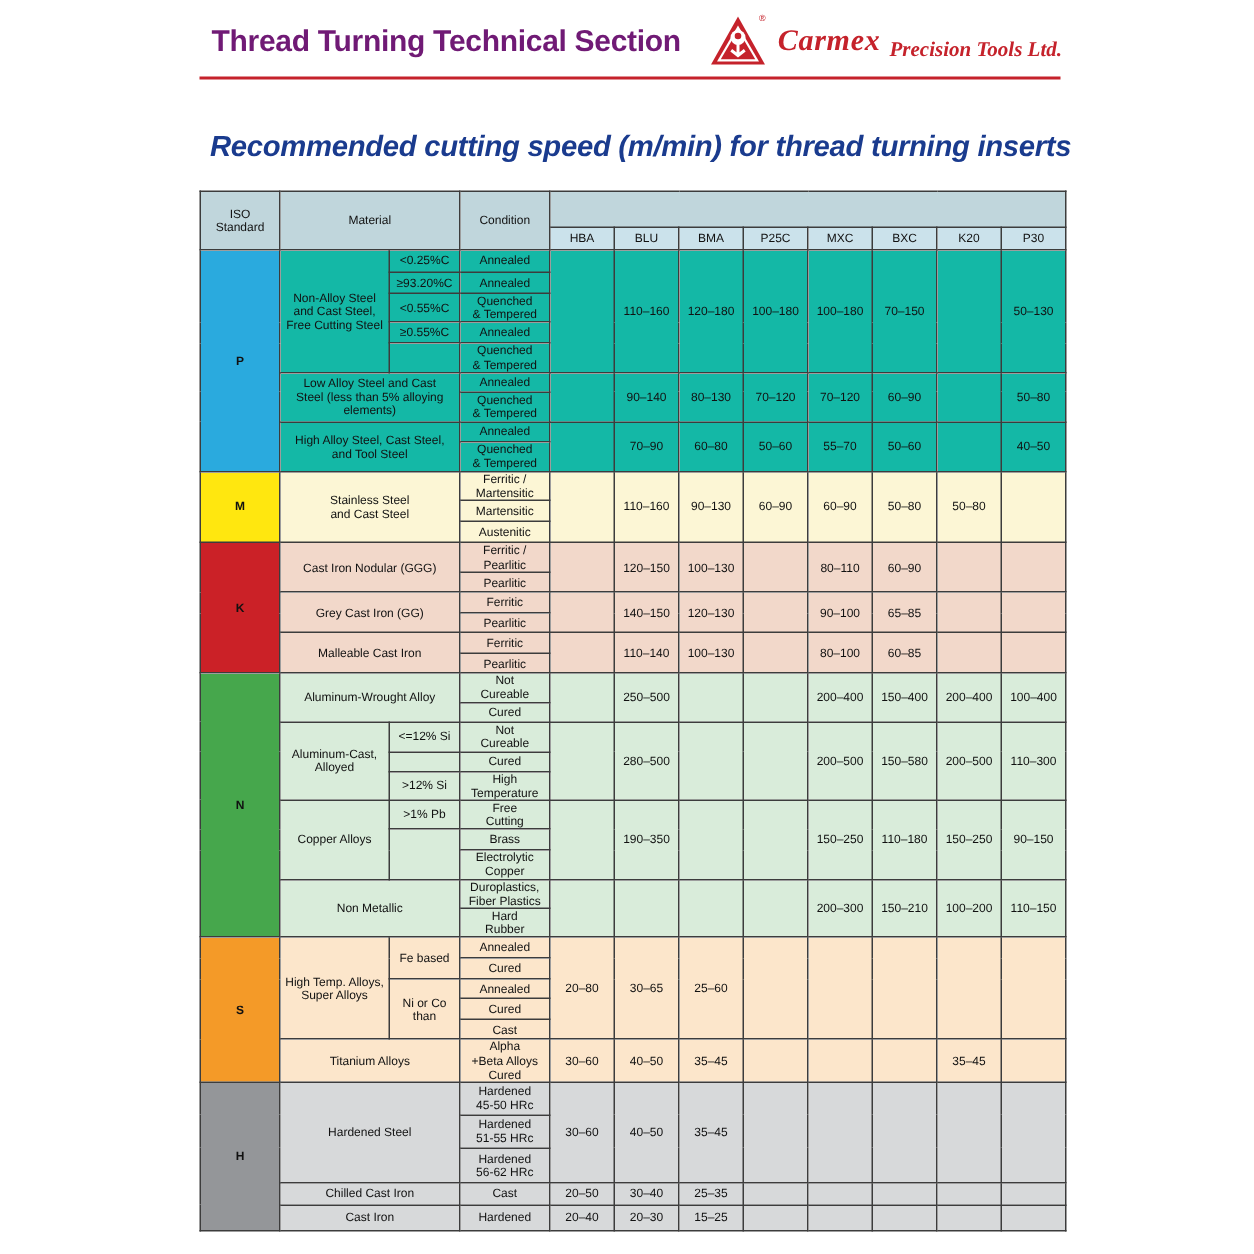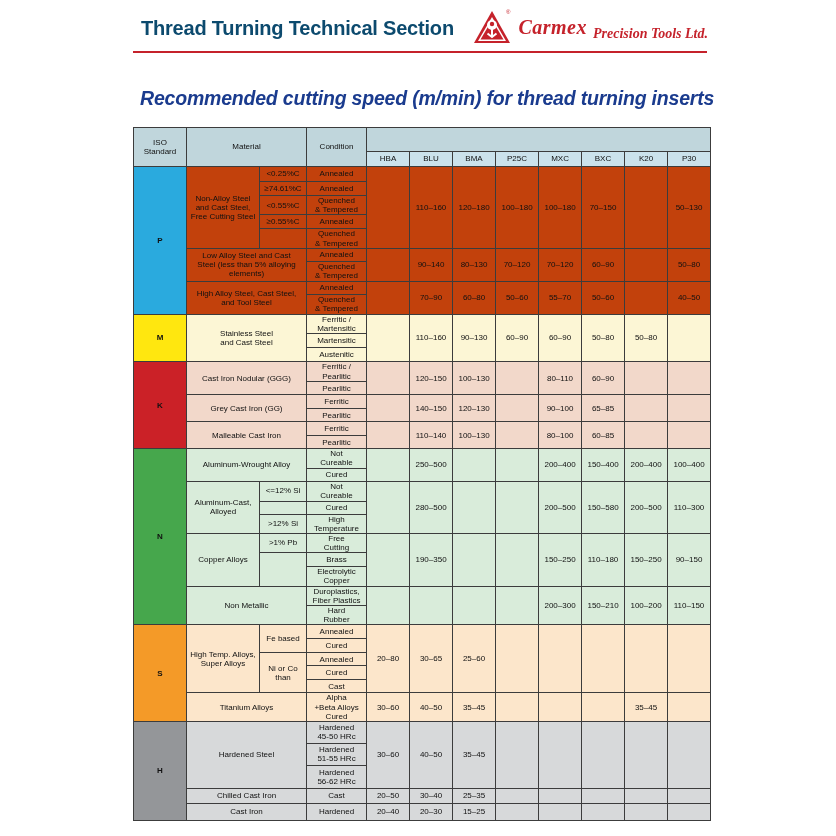--- a/index.html
+++ b/index.html
@@ -3,21 +3,21 @@
 <meta charset="utf-8">
 <style>
   html,body{margin:0;padding:0;}
   body{
     width:836px;height:836px;background:#ffffff;position:relative;
     font-family:"Liberation Sans", sans-serif;color:#111;
     overflow:hidden;
   }
   .section-title{
     position:absolute;left:141px;top:17px;
-    font-size:20px;font-weight:bold;color:#0c4a6e;letter-spacing:-0.2px;
+    font-size:20px;font-weight:bold;color:#701a75;letter-spacing:-0.2px;
   }
   .logo{
     position:absolute;right:128px;top:8px;display:flex;align-items:center;
   }
   .logo svg{display:block;margin-right:5px;}
   .logo-name{
     font-family:"Liberation Serif", serif;font-style:italic;font-weight:bold;
     font-size:20px;color:#c5222b;letter-spacing:0.5px;line-height:1;
   }
   .logo-tagline{
@@ -42,21 +42,21 @@
   }
   td.hdr{background:#c0d6dc;font-size:8.5px;}
   td.gn{background:#cbe2eb;font-size:9px;}
   td.iso{font-size:27px;font-weight:bold;color:#000;}
   td.isoP{background:#2aaade;}
   td.isoM{background:#ffe70f;}
   td.isoK{background:#cb2127;}
   td.isoN{background:#46a74c;}
   td.isoS{background:#f49a28;}
   td.isoH{background:#949699;}
-  td.P{background:#c2410c;}
+  td.P{background:#14b8a6;}
   td.M{background:#fcf6d5;}
   td.K{background:#f2d8ca;}
   td.N{background:#d9ecda;}
   td.S{background:#fce6cb;}
   td.H{background:#d7d9da;}
   td.v{font-size:9px;}
   td.l{text-align:left;padding:1px 2px 1px 3px;font-size:7.5px;}
 </style>
 </head>
 <body>
@@ -126,21 +126,21 @@
           <td rowspan="5" class="P v"></td>
           <td rowspan="5" class="P v">110–160</td>
           <td rowspan="5" class="P v">120–180</td>
           <td rowspan="5" class="P v">100–180</td>
           <td rowspan="5" class="P v">100–180</td>
           <td rowspan="5" class="P v">70–150</td>
           <td rowspan="5" class="P v"></td>
           <td rowspan="5" class="P v">50–130</td>
         </tr>
         <tr style="height: 14px;">
-          <td class="P">≥74.61%C</td>
+          <td class="P">≥93.20%C</td>
           <td class="P">Annealed</td>
         </tr>
         <tr style="height: 19px;">
           <td class="P">&lt;0.55%C</td>
           <td class="P">Quenched
 &amp; Tempered</td>
         </tr>
         <tr style="height: 14px;">
           <td class="P">≥0.55%C</td>
           <td class="P">Annealed</td>

